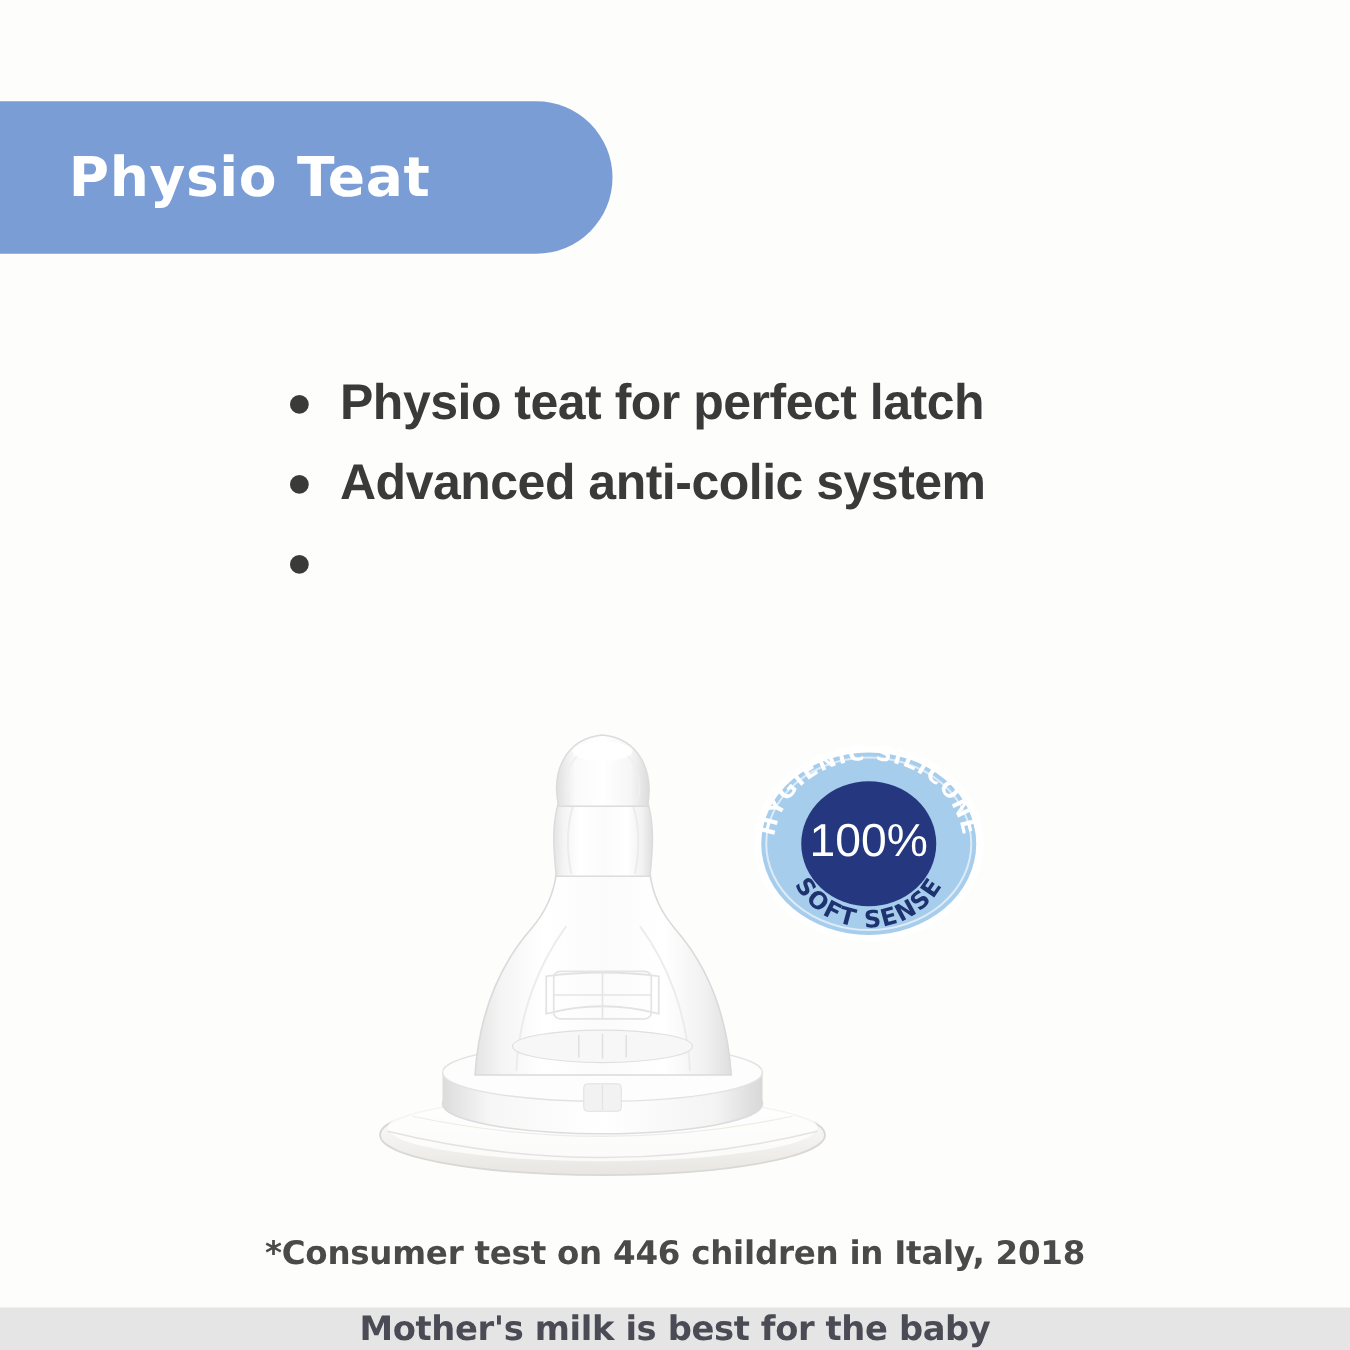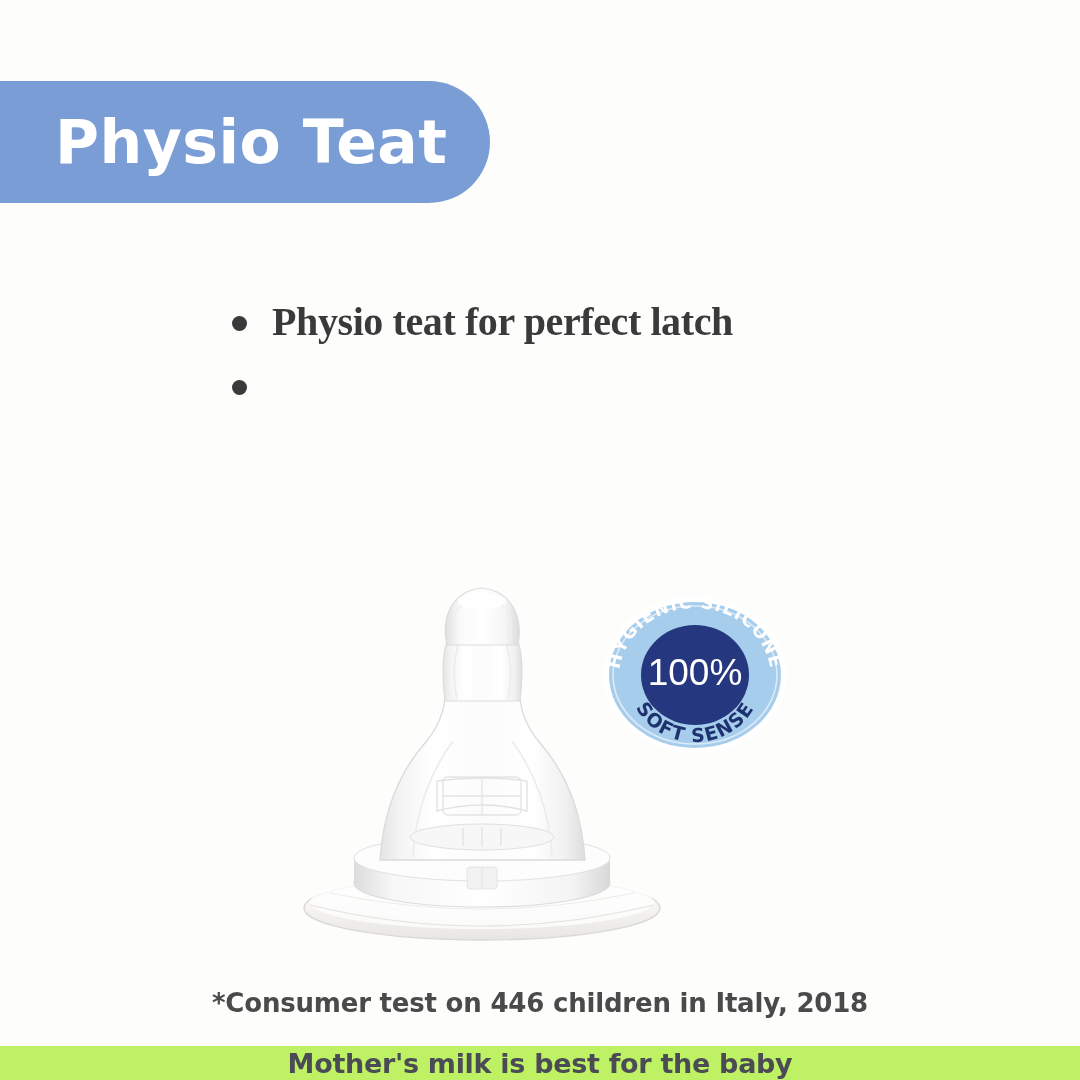--- a/index.html
+++ b/index.html
@@ -23,21 +23,21 @@
     width: 510px;
     height: 122px;
     background: #7b9dd6;
     border-radius: 0 61px 61px 0;
     display: flex;
     align-items: center;
   }
   #title-text {
     margin-left: 75px;
     color: #ffffff;
-    font-size: 60px;
+    font-size: 44px;
     font-weight: bold;
     letter-spacing: 0.5px;
     font-family: "DejaVu Sans", sans-serif;
   }
 
   
   #features-list {
     position: absolute;
     left: 232px;
     top: 300px;
@@ -58,21 +58,21 @@
     background: #3a3a3a;
     flex: none;
     margin-top: 16px;
     margin-right: 25px;
   }
   .feature-text {
     color: #3a3a3a;
     font-size: 40px;
     font-weight: bold;
     line-height: 1.12;
-    font-family: Liberation Serif, serif;
+    font-family: Liberation Sans, sans-serif;
     letter-spacing: -0.4px;
   }
 
   
   #product-photo {
     position: absolute;
     left: 285px;
     top: 575px;
     width: 395px;
     height: 370px;
@@ -111,21 +111,21 @@
     letter-spacing: -0.2px;
   }
 
   
   #footer-bar {
     position: absolute;
     left: 0;
     top: 1046px;
     width: 1080px;
     height: 34px;
-    background: #bef264;
+    background: #e5e5e5;
     display: flex;
     align-items: center;
     justify-content: center;
   }
   #footer-text {
     color: #4b4b55;
     font-size: 27px;
     font-weight: bold;
     font-family: "DejaVu Sans", sans-serif;
     letter-spacing: -0.3px;
@@ -135,20 +135,24 @@
 <body>
 
 <div id="title-banner">
   <span id="title-text">Physio Teat</span>
 </div>
 
 <ul id="features-list">
   <li>
     <span class="bullet-dot"></span>
     <span class="feature-text">Physio teat for perfect latch</span>
+  </li>
+  <li>
+    <span class="bullet-dot"></span>
+    <span class="feature-text">Advanced anti-colic system</span>
   </li>
   <li>
     <span class="bullet-dot"></span>
   </li>
 </ul>
 
 <div id="product-photo">
   <svg viewBox="0 0 395 370" xmlns="http://www.w3.org/2000/svg">
     <defs>
       <linearGradient id="teatBody" x1="0" y1="0" x2="1" y2="0">

